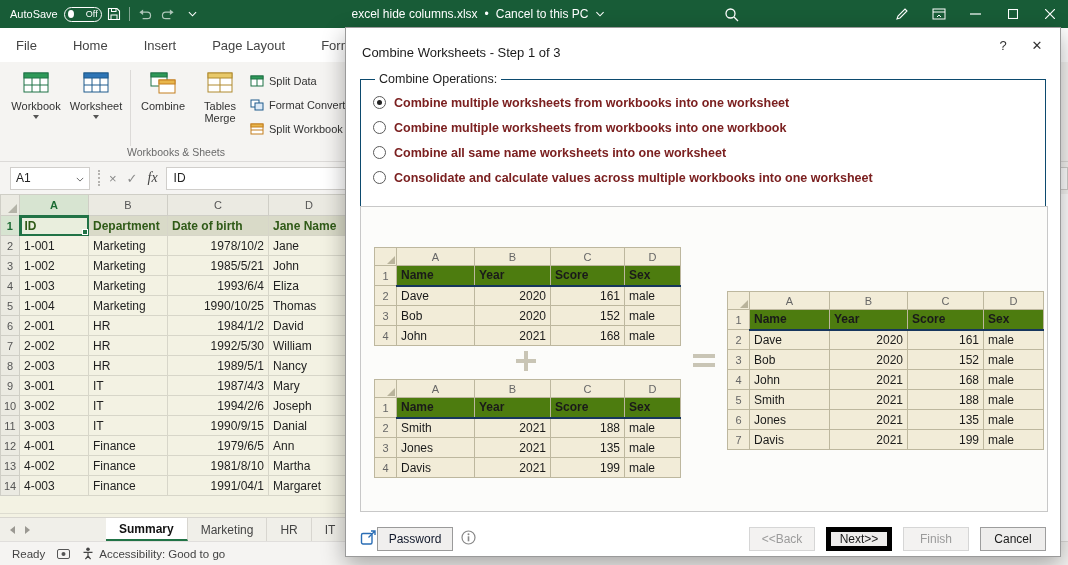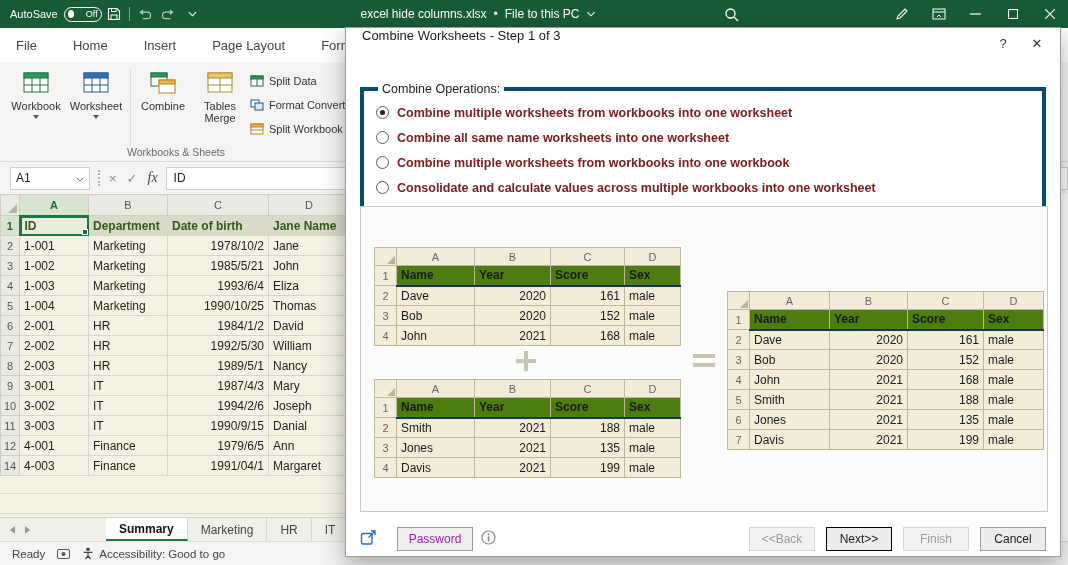--- a/index.html
+++ b/index.html
@@ -69,25 +69,25 @@
   .tri-r{width:0;height:0;border-top:4px solid transparent;border-bottom:4px solid transparent;border-left:5px solid #9a9892}
   .stab{padding:0 13px;display:flex;align-items:center;font-size:12px;color:#444;border-right:1px solid #d8d6d0;white-space:nowrap}
   .stab.active{background:#fff;font-weight:bold;color:#111;border-bottom:2px solid #217346}
 
   
   .statusbar{position:absolute;top:541px;left:0;width:100%;height:24px;background:#f5f4f2;border-top:1px solid #e0dedc;display:flex;align-items:center;font-size:11.5px;color:#444;gap:12px;padding-left:12px}
   .sb-item{display:flex;align-items:center;gap:5px}
 
   
   .dialog{position:absolute;left:345px;top:27px;width:716px;height:530px;background:#fff;border:1px solid #9a9a9a;box-shadow:0 8px 22px rgba(0,0,0,.32);z-index:10}
-  .dlg-titlebar{height:32px;display:flex;align-items:flex-start;padding-left:16px;font-size:13px;color:#1a1a1a}
+  .dlg-titlebar{height:32px;display:flex;align-items:flex-end;padding-left:16px;font-size:13px;color:#1a1a1a}
   .dlg-help,.dlg-close{width:34px;height:30px;display:flex;align-items:center;justify-content:center;color:#333;font-size:13px}
   .dlg-help{margin-left:auto}
   .dlg-close{margin-right:6px}
-  fieldset.ops{margin:22px 14px 0;border:4px solid #0c4a6e;padding:4px 12px 20px}
+  fieldset.ops{margin:12px 14px 0;border:1px solid #0c4a6e;padding:4px 12px 20px}
   fieldset.ops legend{font-size:12.5px;color:#222;padding:0 4px;margin-left:2px}
   .op{display:flex;align-items:center;gap:8px;height:25px;font-size:12.5px;color:#7b2020;font-weight:bold}
   .radio{width:13px;height:13px;border:1px solid #5a5a5a;border-radius:50%;background:#fff;position:relative;flex-shrink:0}
   .radio.on::after{content:"";position:absolute;left:3px;top:3px;width:5px;height:5px;border-radius:50%;background:#222}
 
   .preview{position:absolute;left:14px;top:178px;width:688px;height:306px;border:1px solid #c8c8c8;background:#fcfcfa}
   table.mini{border-collapse:collapse;table-layout:fixed;position:absolute;background:#f2ecd8}
   .mini td{border:1px solid #bdb79e;height:20px;font-size:12px;padding:0 4px;white-space:nowrap;overflow:hidden;color:#1a1a1a}
   .mini td.mc{background:#f2ecd8;color:#666;text-align:center;font-size:11px;height:18px}
   .mini td.mr{background:#f2ecd8;color:#666;text-align:center;font-size:11px;padding:0}
@@ -96,26 +96,26 @@
   .mini td.mcorner{position:relative}
   .mini td.mcorner::after{content:"";position:absolute;right:1px;bottom:1px;border-left:8px solid transparent;border-bottom:8px solid #b9b39b}
   .plus{position:absolute;left:155px;top:144px;width:20px;height:20px}
   .plus::before{content:"";position:absolute;left:0;top:8px;width:20px;height:4px;background:#c9c5b5}
   .plus::after{content:"";position:absolute;left:8px;top:0;width:4px;height:20px;background:#c9c5b5}
   .equals{position:absolute;left:332px;top:145px;width:22px;height:17px}
   .equals::before,.equals::after{content:"";position:absolute;left:0;width:22px;height:4px;background:#c9c5b5}
   .equals::before{top:2px}.equals::after{bottom:2px}
 
   .dlg-bottom{position:absolute;left:14px;right:14px;top:498px;height:26px;display:flex;align-items:center}
-  .pwd-btn{margin-left:20px;min-width:76px;height:24px;border:1px solid #9a9a9a;background:#f0efee;display:flex;align-items:center;justify-content:center;font-size:12px;color:#a21caf;padding:0 8px}
+  .pwd-btn{margin-left:0;min-width:76px;height:24px;border:1px solid #9a9a9a;background:#f0efee;display:flex;align-items:center;justify-content:center;font-size:12px;color:#0f172a;padding:0 8px}
   .info{margin-left:8px}
   .dlg-btns{margin-left:auto;display:flex;gap:11px}
   .btn{min-width:66px;height:24px;border:1px solid #9d9d9d;background:#eeedec;display:flex;align-items:center;justify-content:center;font-size:12px;color:#1a1a1a;padding:0 8px}
   .btn.disabled{color:#9b9b9b;background:#f3f2f1;border-color:#d6d6d6}
-  .btn.primary{border:1px solid #000000}
+  .btn.primary{border:5px solid #000000}
 </style>
 </head>
 <body>
 
 <div id="app">
 
   <div class="titlebar">
     <div class="autosave">
       <span>AutoSave</span>
       <span class="toggle">
@@ -145,21 +145,21 @@
     </span>
     <span class="tb-icon">
       <svg width="9" height="6" viewBox="0 0 10 6">
           <path d="M1 1 L5 5 L9 1" fill="none" stroke="#fff" stroke-width="1.2"></path>
         </svg>
     </span>
 
     <div class="tb-title">
       <span>excel hide columns.xlsx</span>
       <span>•</span>
-      <span>File to this PC</span>
+      <span>Cancel to this PC</span>
       <svg width="9" height="6" viewBox="0 0 10 6">
           <path d="M1 1 L5 5 L9 1" fill="none" stroke="#fff" stroke-width="1.2"></path>
         </svg>
     </div>
 
     <span class="tb-search">
       <svg width="15" height="15" viewBox="0 0 15 15">
           <circle cx="6.5" cy="6.5" r="4.5" fill="none" stroke="#fff" stroke-width="1.3"></circle>
           <line x1="10" y1="10" x2="14" y2="14" stroke="#fff" stroke-width="1.3"></line>
         </svg>
@@ -409,20 +409,27 @@
             <td>Danial</td>
           </tr>
           <tr>
             <td class="rn">12</td>
             <td>4-001</td>
             <td>Finance</td>
             <td class="num">1979/6/5</td>
             <td>Ann</td>
           </tr>
           <tr>
+            <td class="rn">13</td>
+            <td>4-002</td>
+            <td>Finance</td>
+            <td class="num">1981/8/10</td>
+            <td>Martha</td>
+          </tr>
+          <tr>
             <td class="rn">14</td>
             <td>4-003</td>
             <td>Finance</td>
             <td class="num">1991/04/1</td>
             <td>Margaret</td>
           </tr>
         </tbody>
     </table>
   </div>
 
@@ -462,25 +469,25 @@
     </div>
 
     <fieldset class="ops">
       <legend>Combine Operations:</legend>
       <div class="op">
         <span class="radio on"></span>
         <span>Combine multiple worksheets from workbooks into one worksheet</span>
       </div>
       <div class="op">
         <span class="radio"></span>
-        <span>Combine all same name worksheets into one worksheet</span>
+        <span>Combine multiple worksheets from workbooks into one workbook</span>
       </div>
       <div class="op">
         <span class="radio"></span>
-        <span>Combine multiple worksheets from workbooks into one workbook</span>
+        <span>Combine all same name worksheets into one worksheet</span>
       </div>
       <div class="op">
         <span class="radio"></span>
         <span>Consolidate and calculate values across multiple workbooks into one worksheet</span>
       </div>
     </fieldset>
 
     <div class="preview">
       <table class="mini" id="t1" style="left:13px;top:40px">
         <colgroup>

